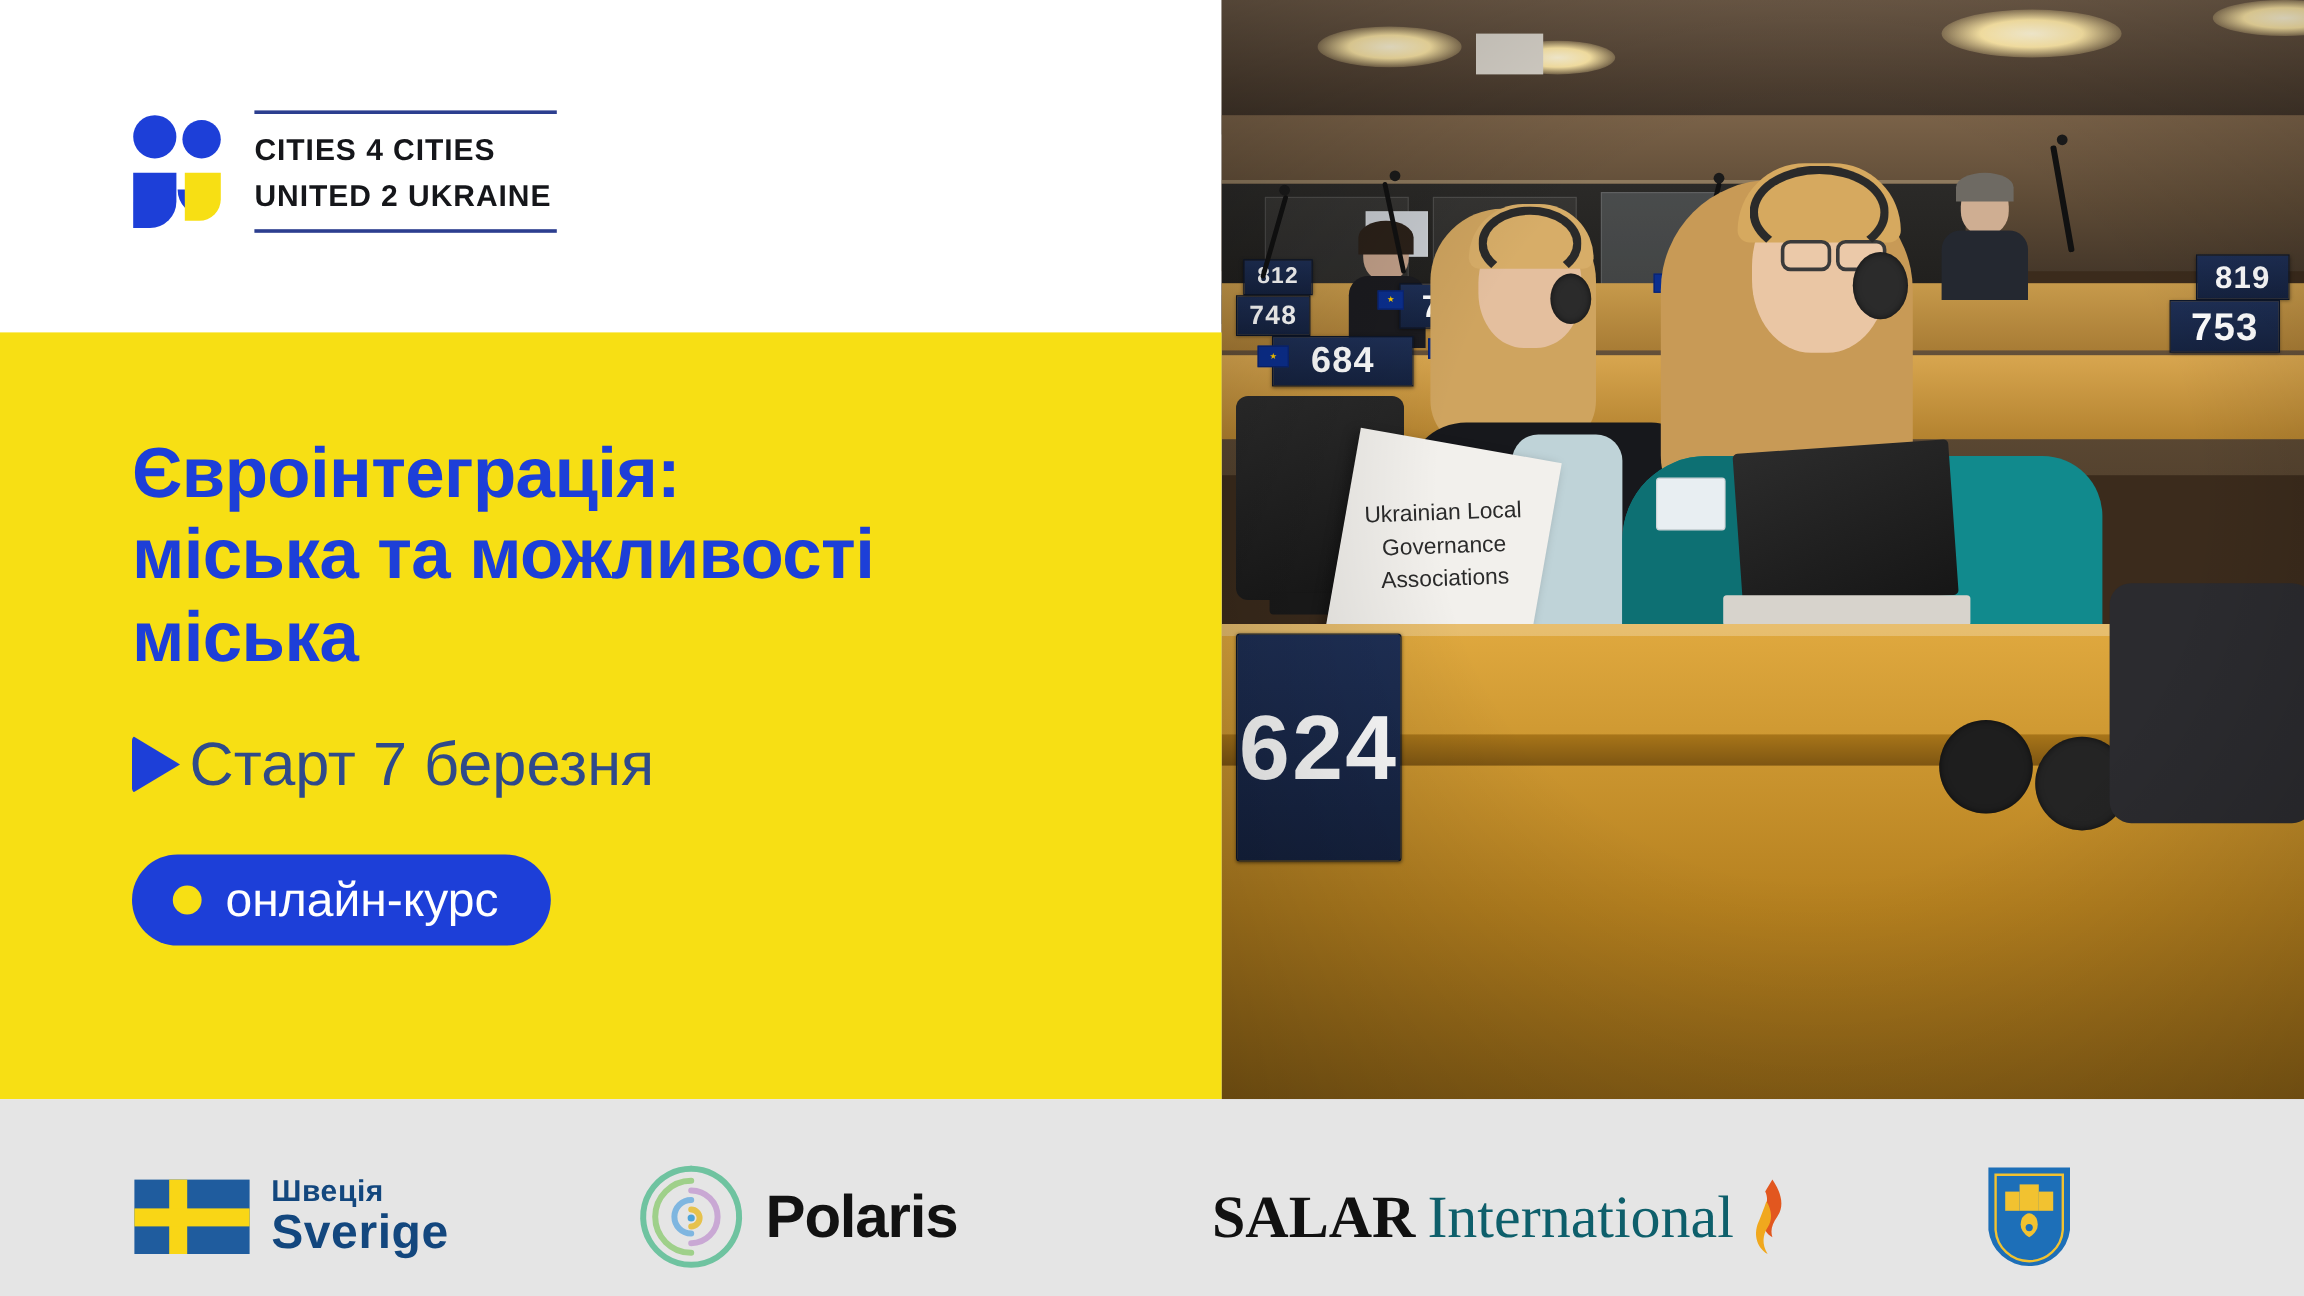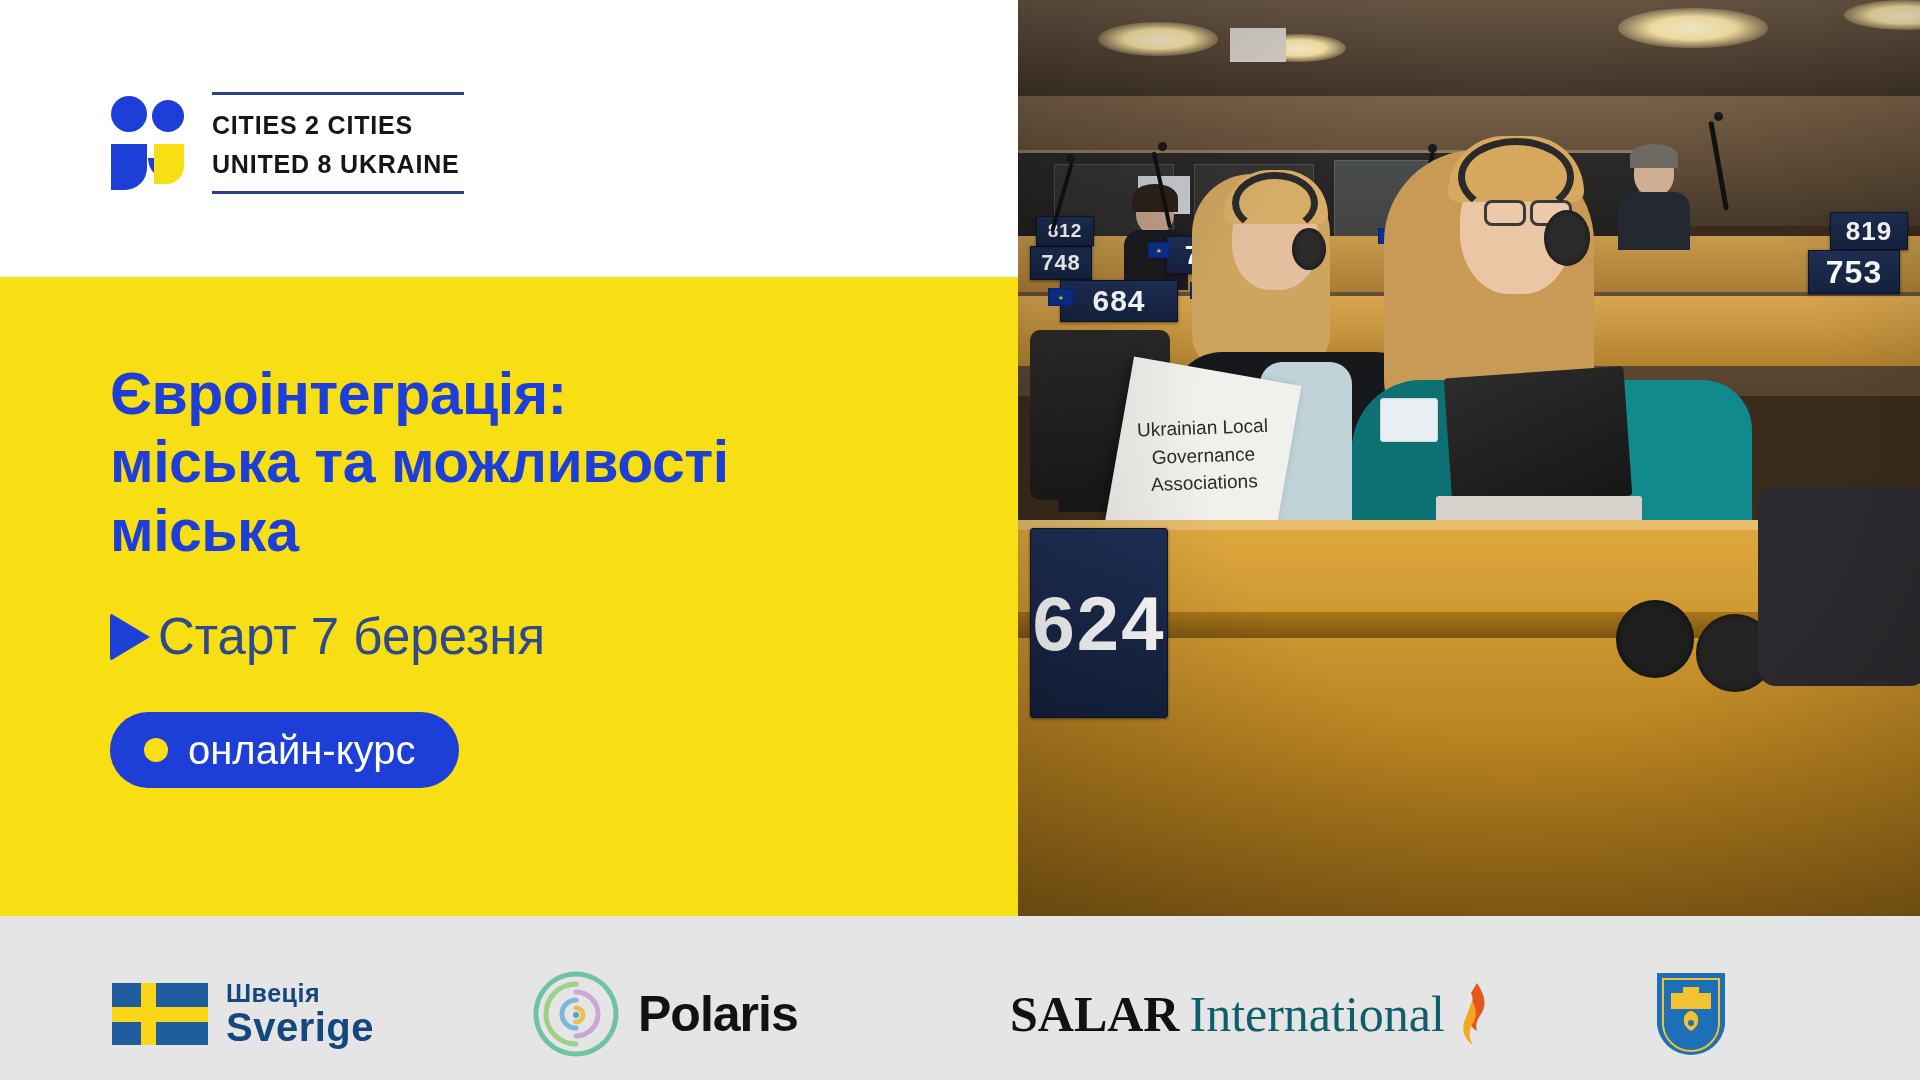--- a/index.html
+++ b/index.html
@@ -362,22 +362,22 @@
       <svg viewBox="0 0 78 100" width="78" height="100" aria-hidden="true">
         <circle cx="21" cy="22" r="18" fill="#1d3fd8"></circle>
         <circle cx="60" cy="24" r="16" fill="#1d3fd8"></circle>
         <path d="M3 52 h36 v24 a22 22 0 0 1 -22 22 h-14 z" fill="#1d3fd8"></path>
         <path d="M40 66 a22 22 0 0 0 22 22 h2 v-10 a16 16 0 0 1 -12 -12 z" fill="#1d3fd8"></path>
         <path d="M46 52 h30 v22 a18 18 0 0 1 -18 18 h-12 z" fill="#f7df14"></path>
       </svg>
     </div>
     <div class="logo-text">
       <div class="logo-rule-top"></div>
-      <div class="logo-line">CITIES 2 CITIES</div>
-      <div class="logo-line">UNITED 8 UKRAINE</div>
+      <div class="logo-line">CITIES 4 CITIES</div>
+      <div class="logo-line">UNITED 2 UKRAINE</div>
       <div class="logo-rule-bottom"></div>
     </div>
   </div>
 
   <div class="headline">
     <div>Євроінтеграція:</div>
     <div>міська та можливості</div>
     <div>міська</div>
   </div>
 

